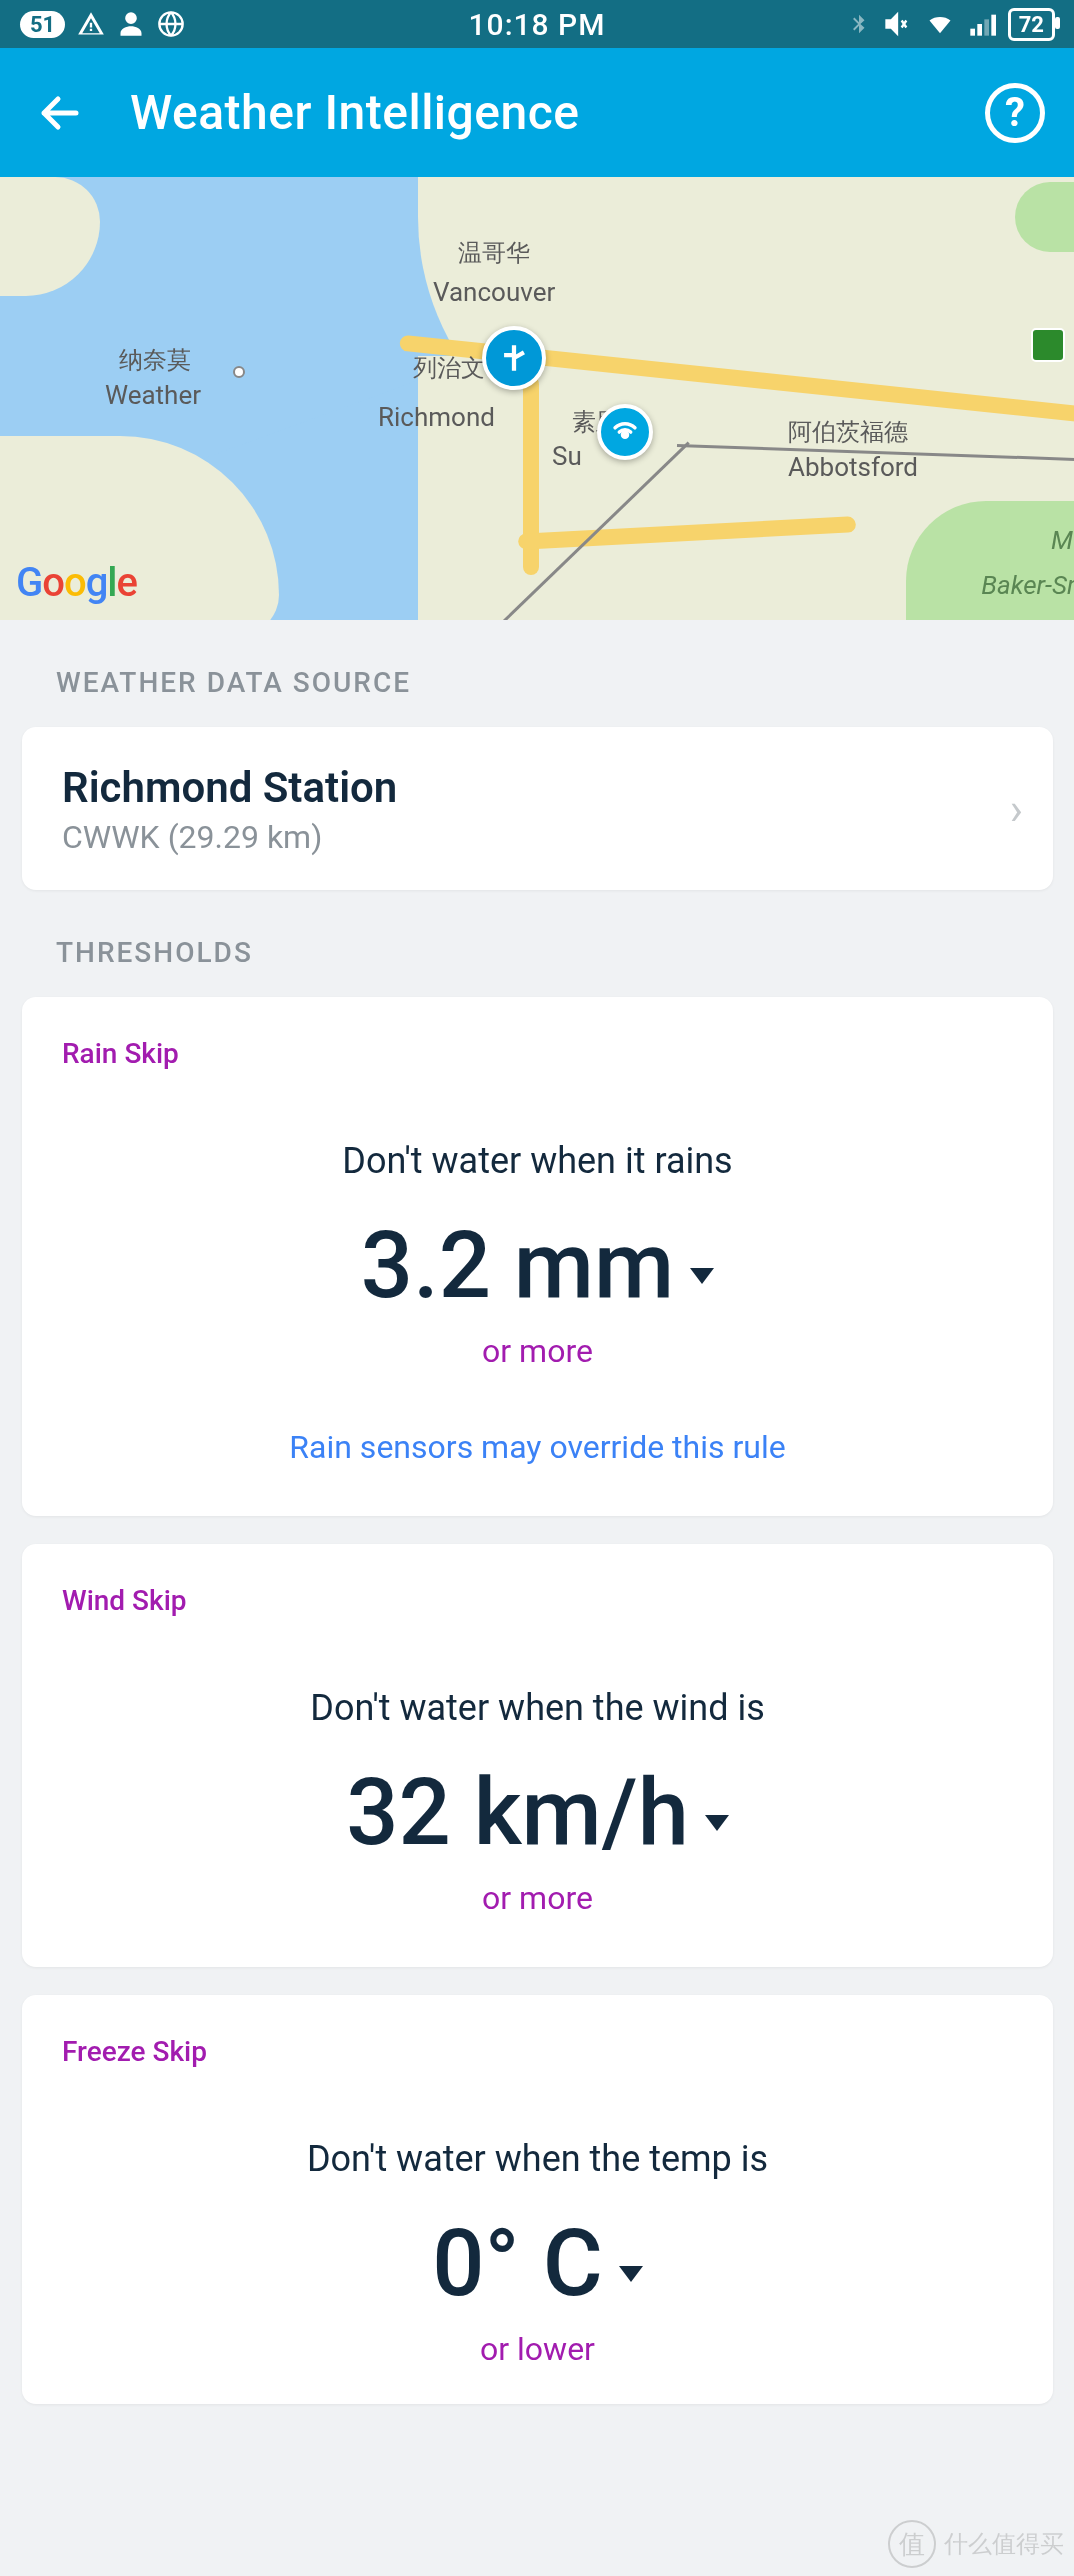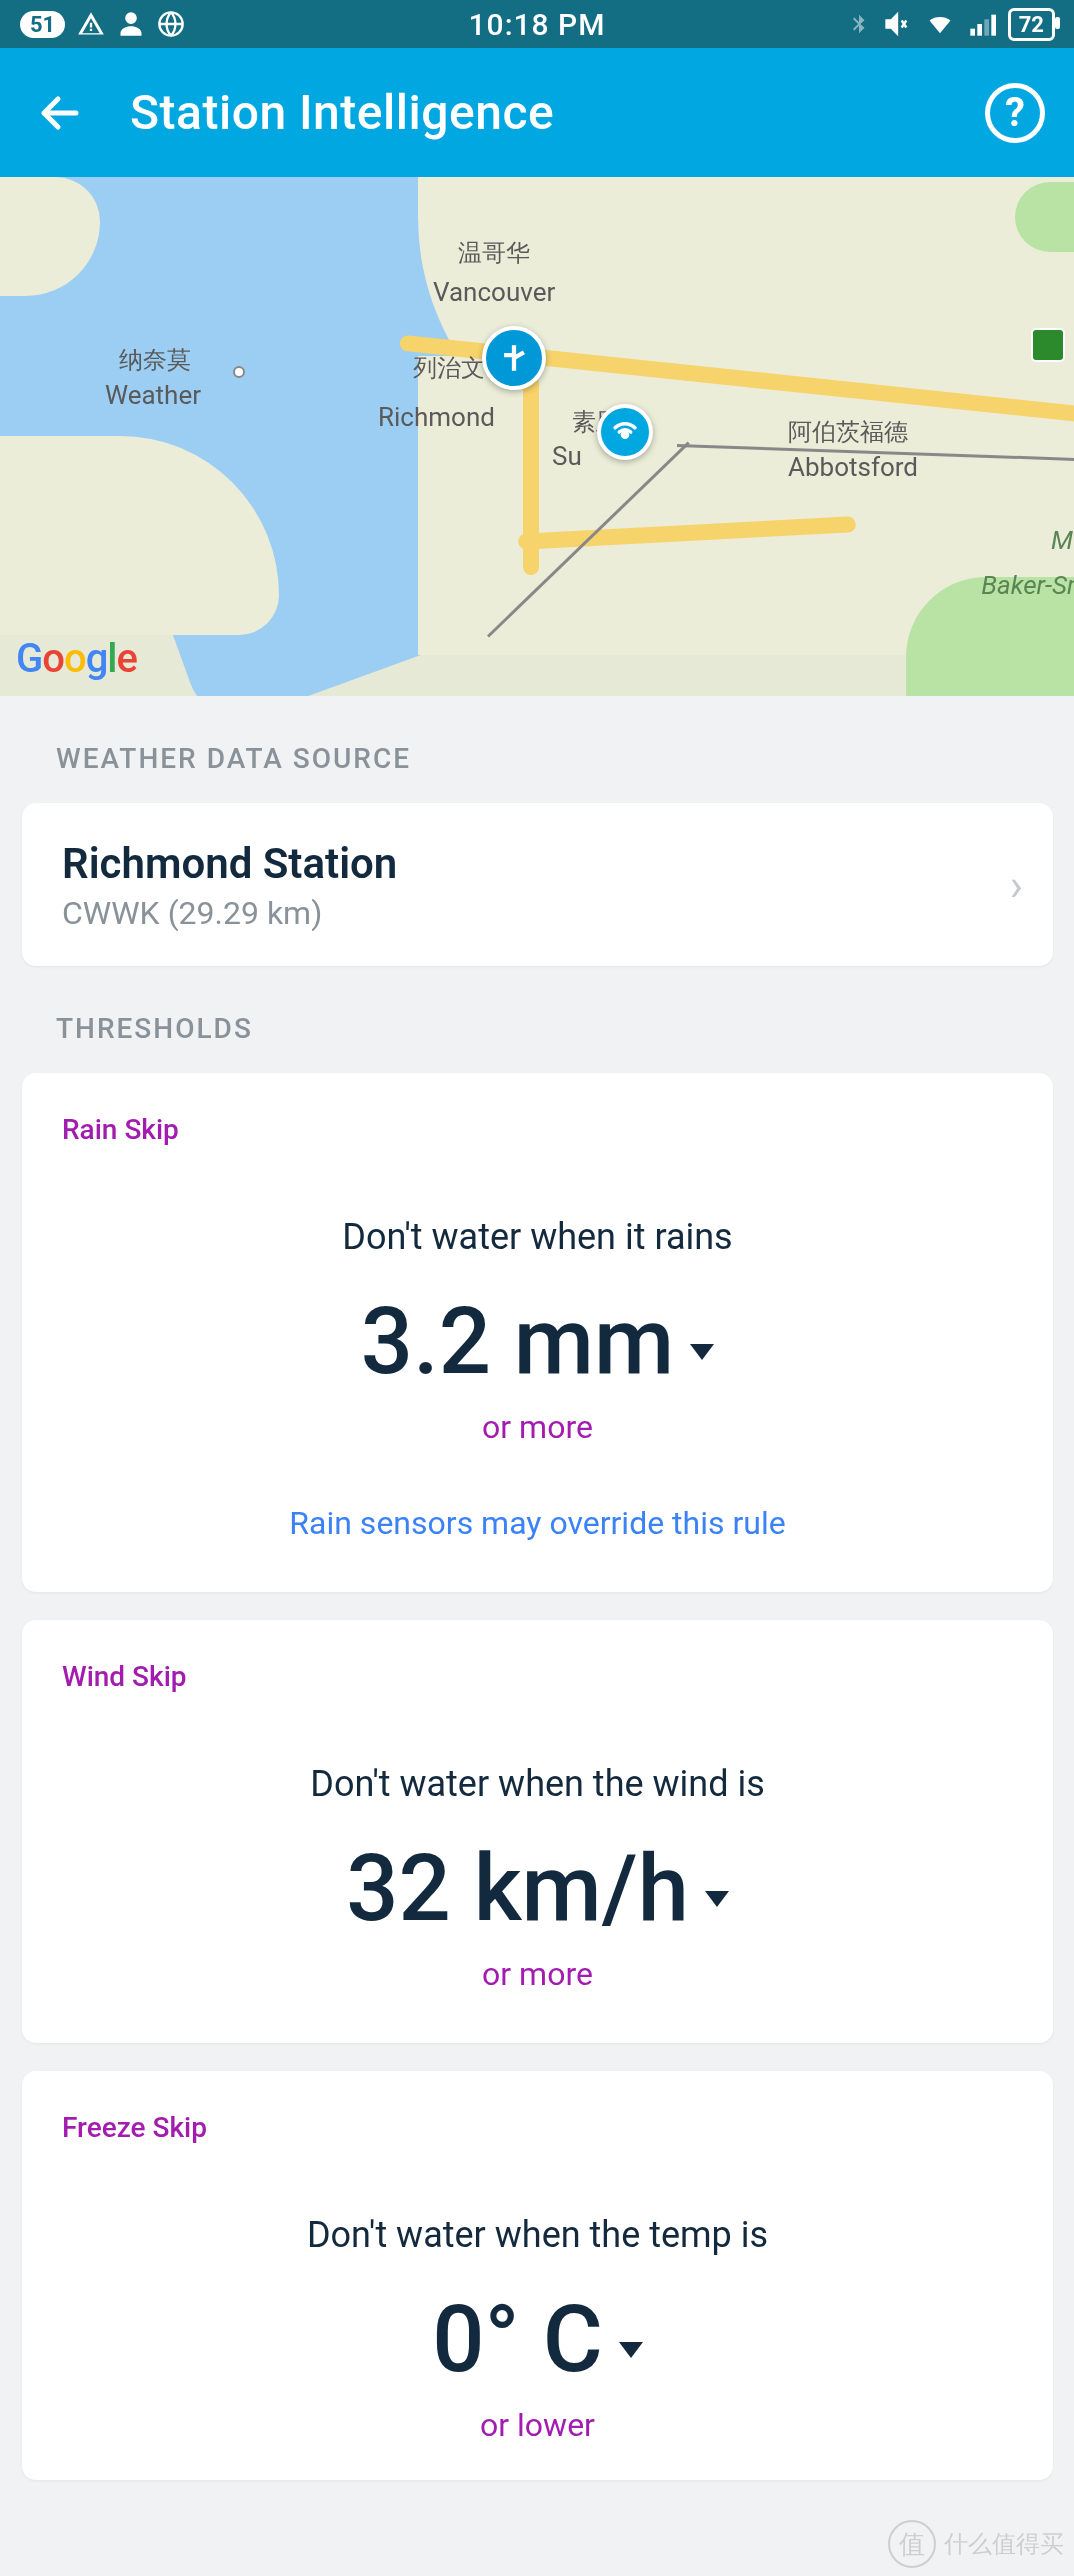--- a/index.html
+++ b/index.html
@@ -14,21 +14,21 @@
   .batt-box::after { content:""; position:absolute; right:-8px; top:6px; width:5px; height:12px; background:#fff; border-radius:2px;}
   .ico { display:inline-block; }
   
   
   .app-header { height: 129px; background: #00a7e1; color: #fff; display: flex; align-items: center; padding: 0 30px; position: relative; }
   .back-btn { width: 60px; height: 60px; display:flex; align-items:center; justify-content:center; }
   .header-title { font-size: 48px; font-weight: 500; letter-spacing: 0.5px; margin-left: 40px; }
   .help-btn { position: absolute; right: 30px; width: 60px; height: 60px; border: 5px solid #fff; border-radius: 50%; display:flex; align-items:center; justify-content:center; font-size: 40px; font-weight: 700; }
   
   
-  .map { height: 519px; position: relative; overflow: hidden; background: linear-gradient(180deg,#e8ecd9 0%, #e5e9d5 100%); }
+  .map { height: 443px; position: relative; overflow: hidden; background: linear-gradient(180deg,#e8ecd9 0%, #e5e9d5 100%); }
   .map .water { position:absolute; background:#9ccef3; }
   .map .land { position:absolute; background:#ebedd9; }
   .map-label { position:absolute; color:#5a5a5a; font-size:26px; font-weight:400; text-align:center; white-space:nowrap; }
   .map-label.cn { font-size:24px; }
   .map-pin-a { position:absolute; width:64px; height:64px; background:#0098d7; border-radius:50%; display:flex; align-items:center; justify-content:center; border:4px solid #fff; box-shadow:0 2px 6px rgba(0,0,0,0.3); }
   .map-pin-b { position:absolute; width:56px; height:56px; background:#00a7e1; border-radius:50%; display:flex; align-items:center; justify-content:center; border:4px solid #fff; box-shadow:0 2px 6px rgba(0,0,0,0.3); }
   .map-logo { position:absolute; left:16px; bottom:14px; font-size:40px; font-weight:500; letter-spacing:-1px; }
   .map-logo span:nth-child(1){color:#4285F4;} .map-logo span:nth-child(2){color:#EA4335;} .map-logo span:nth-child(3){color:#FBBC05;}
   .map-logo span:nth-child(4){color:#4285F4;} .map-logo span:nth-child(5){color:#34A853;} .map-logo span:nth-child(6){color:#EA4335;}
   .road { position:absolute; background:#f7d36b; }
@@ -110,21 +110,21 @@
     <span class="batt-box">72</span>
   </div>
 </div>
 
 <div class="app-header">
   <div class="back-btn">
     <svg width="48" height="48" viewBox="0 0 24 24">
         <path fill="none" stroke="#fff" stroke-width="2.5" stroke-linecap="round" stroke-linejoin="round" d="M20 12H4m0 0l7-7m-7 7l7 7"></path>
       </svg>
   </div>
-  <div class="header-title">Station Intelligence</div>
+  <div class="header-title">Weather Intelligence</div>
   <div class="help-btn">?</div>
 </div>
 
 <div class="map">
 
   <div class="water" style="left:0;top:0;width:697px;height:319px;border-radius:0 0 299px 80px/0 0 119px 40px;"></div>
   <div class="water" style="left:149px; top:219px; width:498px; height:259px; transform:rotate(-20deg); border-radius:80px 199px 299px 100px;"></div>
   <div class="water" style="left:0;top:398px;width:239px;height:60px;border-radius:0 60px 0 0;"></div>
 
   <div class="land" style="left:0;top:0;width:100px;height:119px;border-radius:0 60px 100px 0;"></div>

